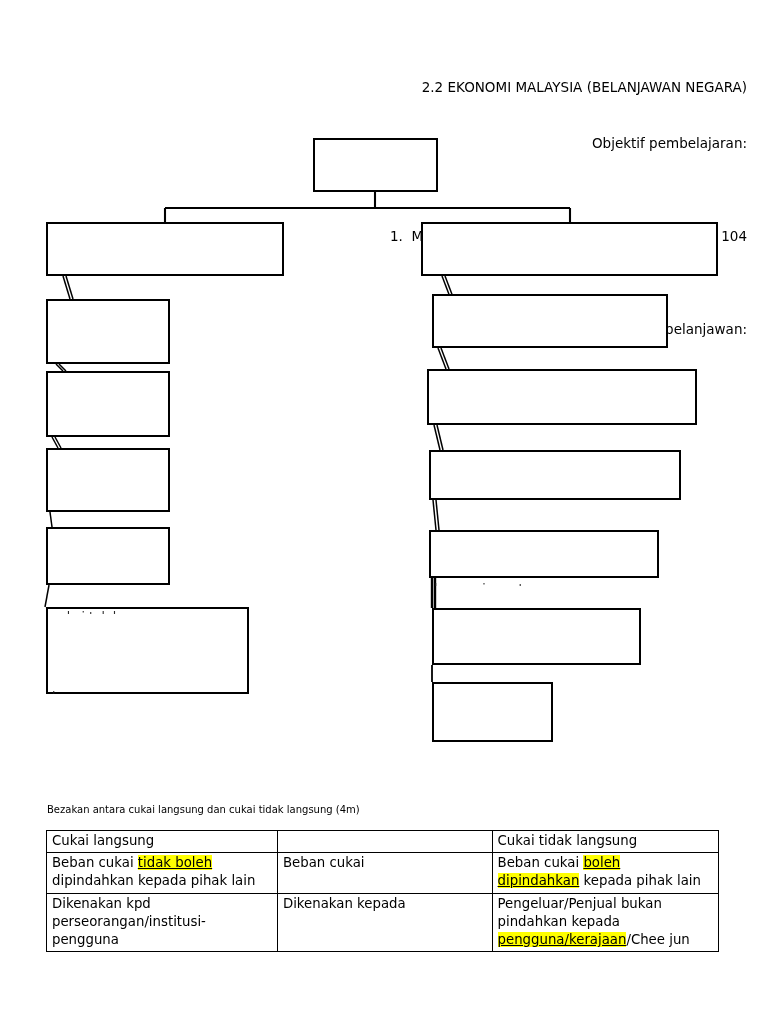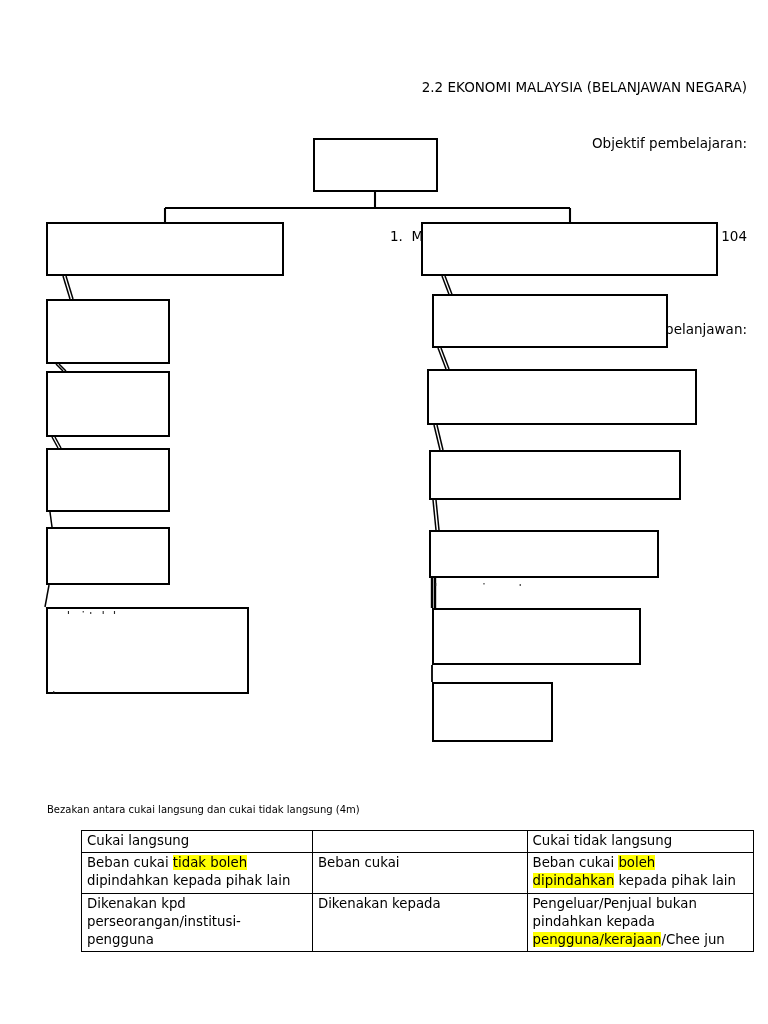--- a/index.html
+++ b/index.html
@@ -91,31 +91,30 @@
     white-space: pre;
   }
   table.cmp {
     position: absolute;
     left: 46px;
     top: 830px;
     width: 673px;
     border-collapse: collapse;
     font-size: 13.3px;
     line-height: 18.2px;
-    margin-left: 35px;
   }
   table.cmp td {
     border: 1px solid #000;
     vertical-align: top;
     padding: 1px 5px 2px 5px;
   }
   table.cmp td.c1 { width: 229px; }
   table.cmp td.c2 { width: 222px; }
   table.cmp td.c3 { width: 222px; }
-  .hl { background: #ffff00; }
+  .hl { background: #ffff00; text-decoration: underline; }
 </style>
 </head>
 <body>
 
 <div class="page">
 
   <div class="heading">
     <div>2.2 EKONOMI MALAYSIA (BELANJAWAN NEGARA)</div>
     <div>Objektif pembelajaran:</div>
     <ul class="obj-list">

